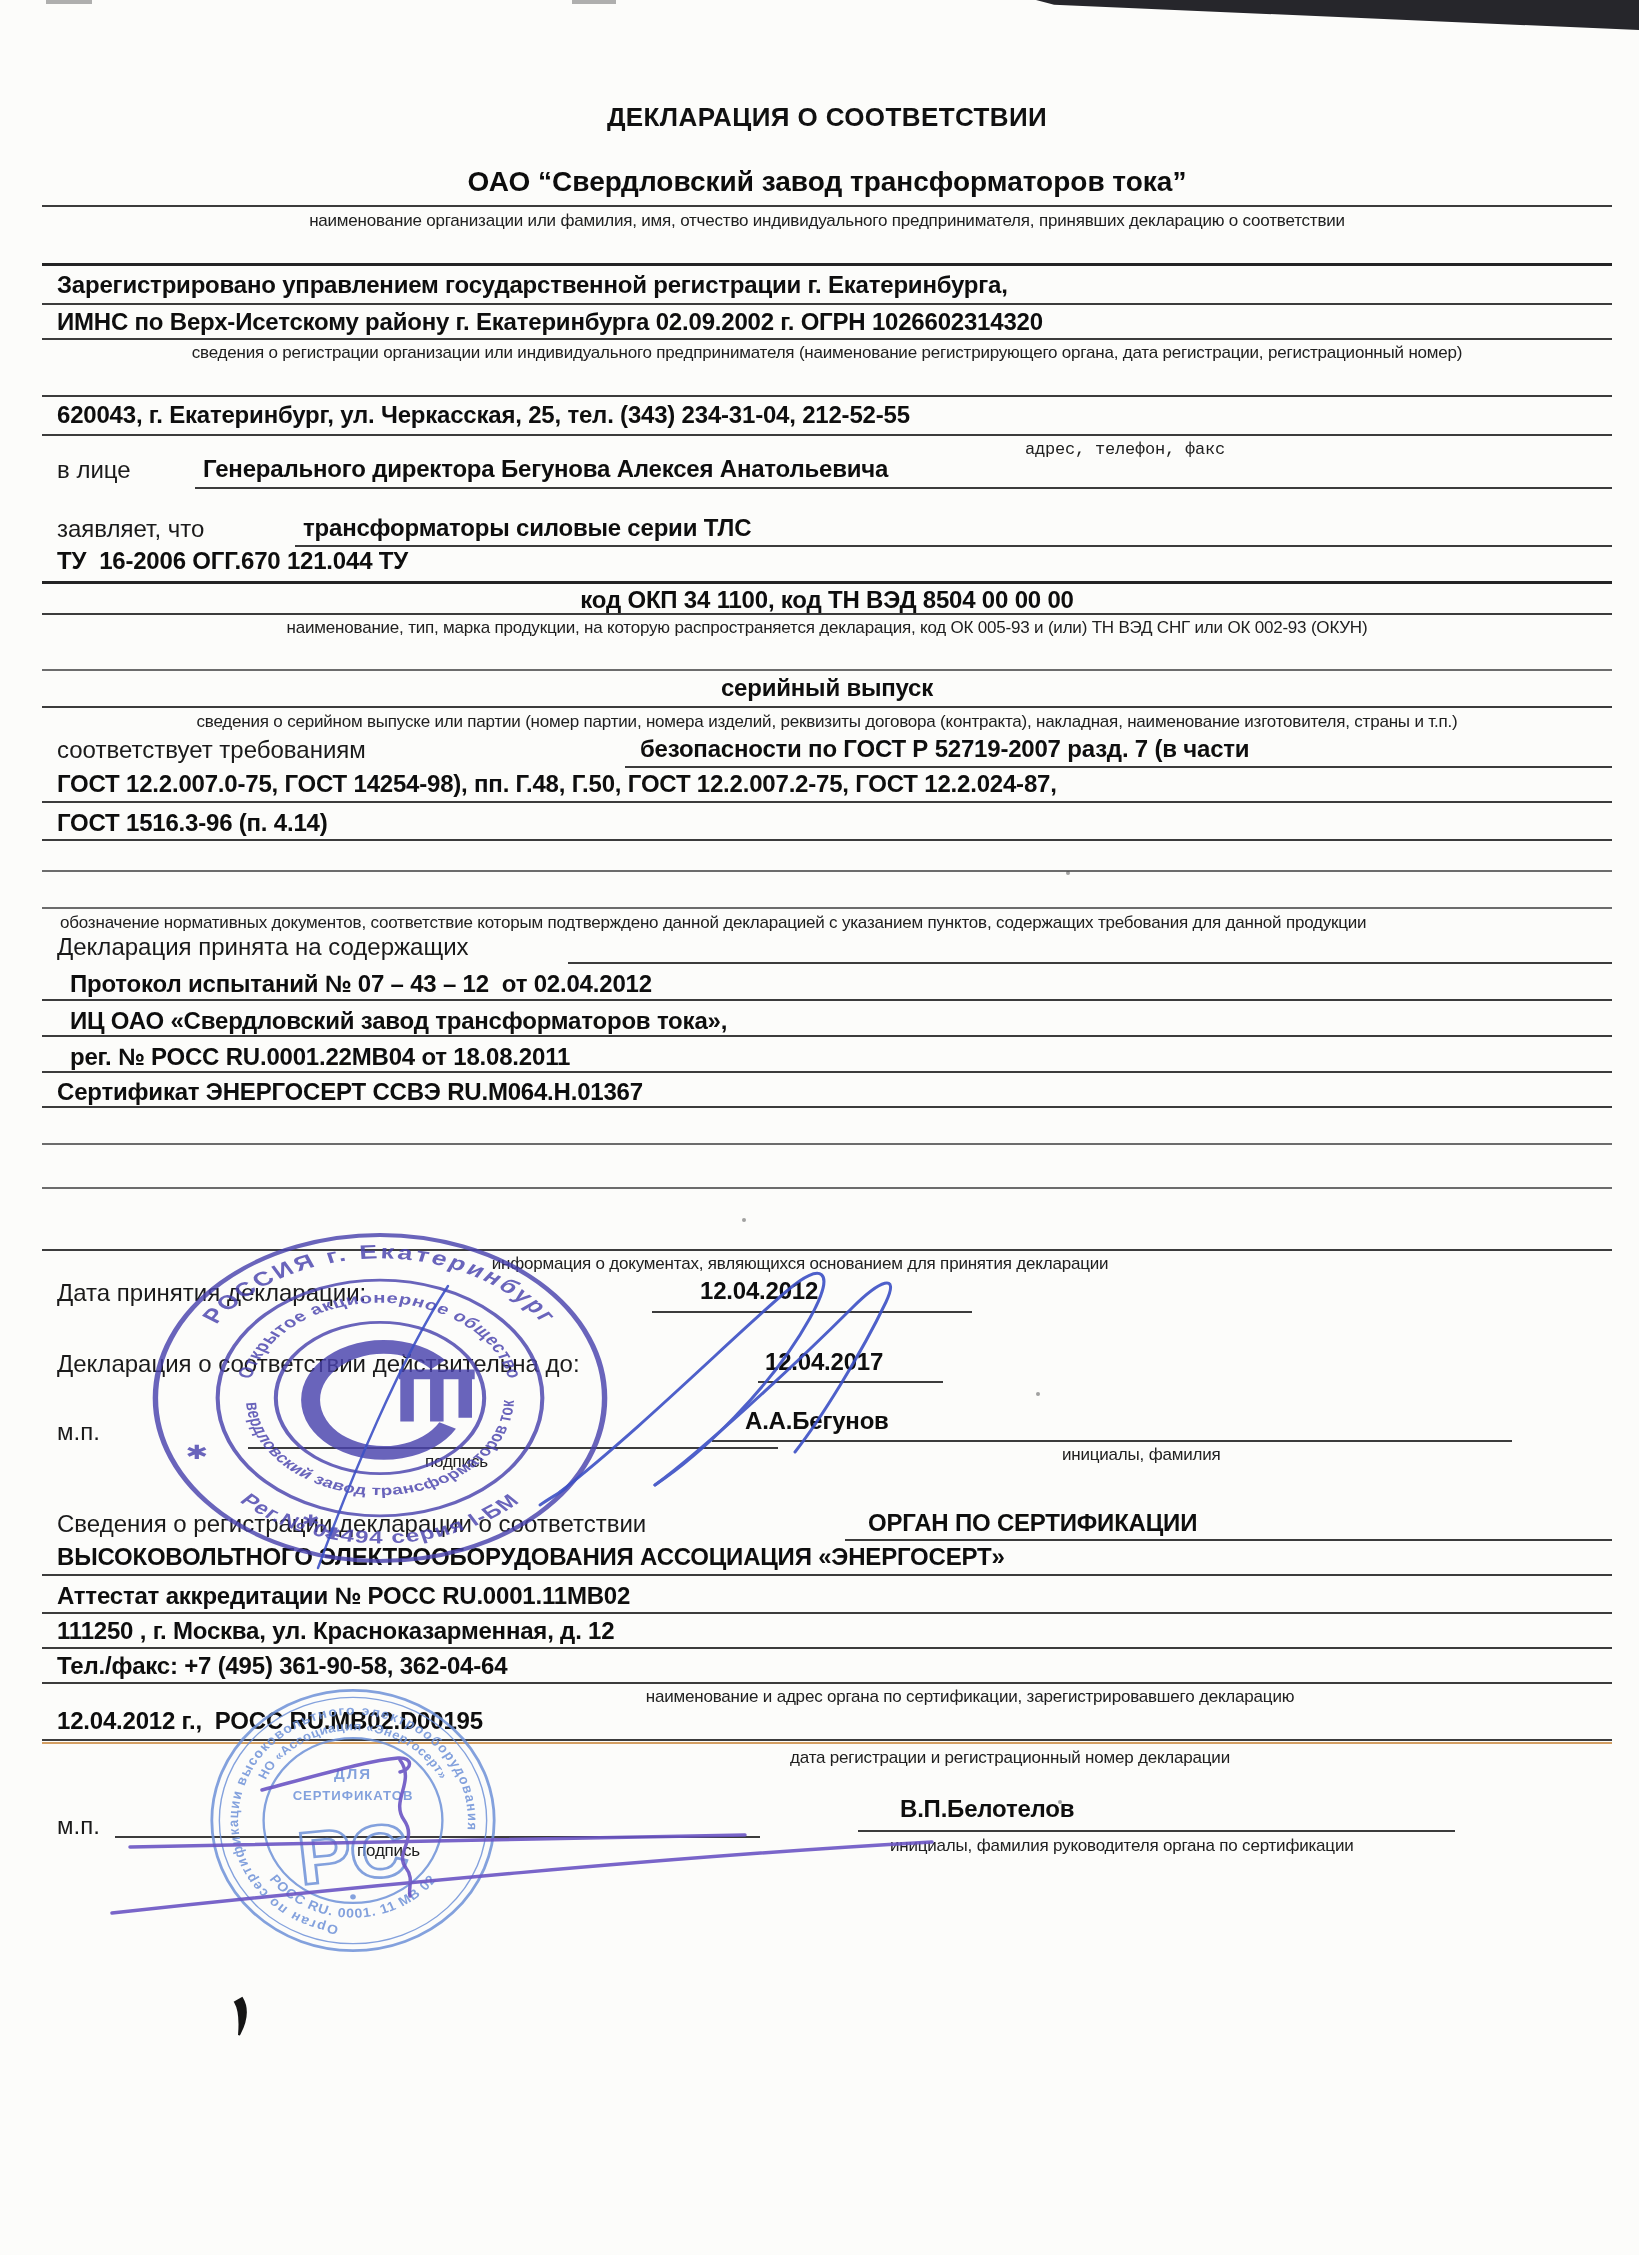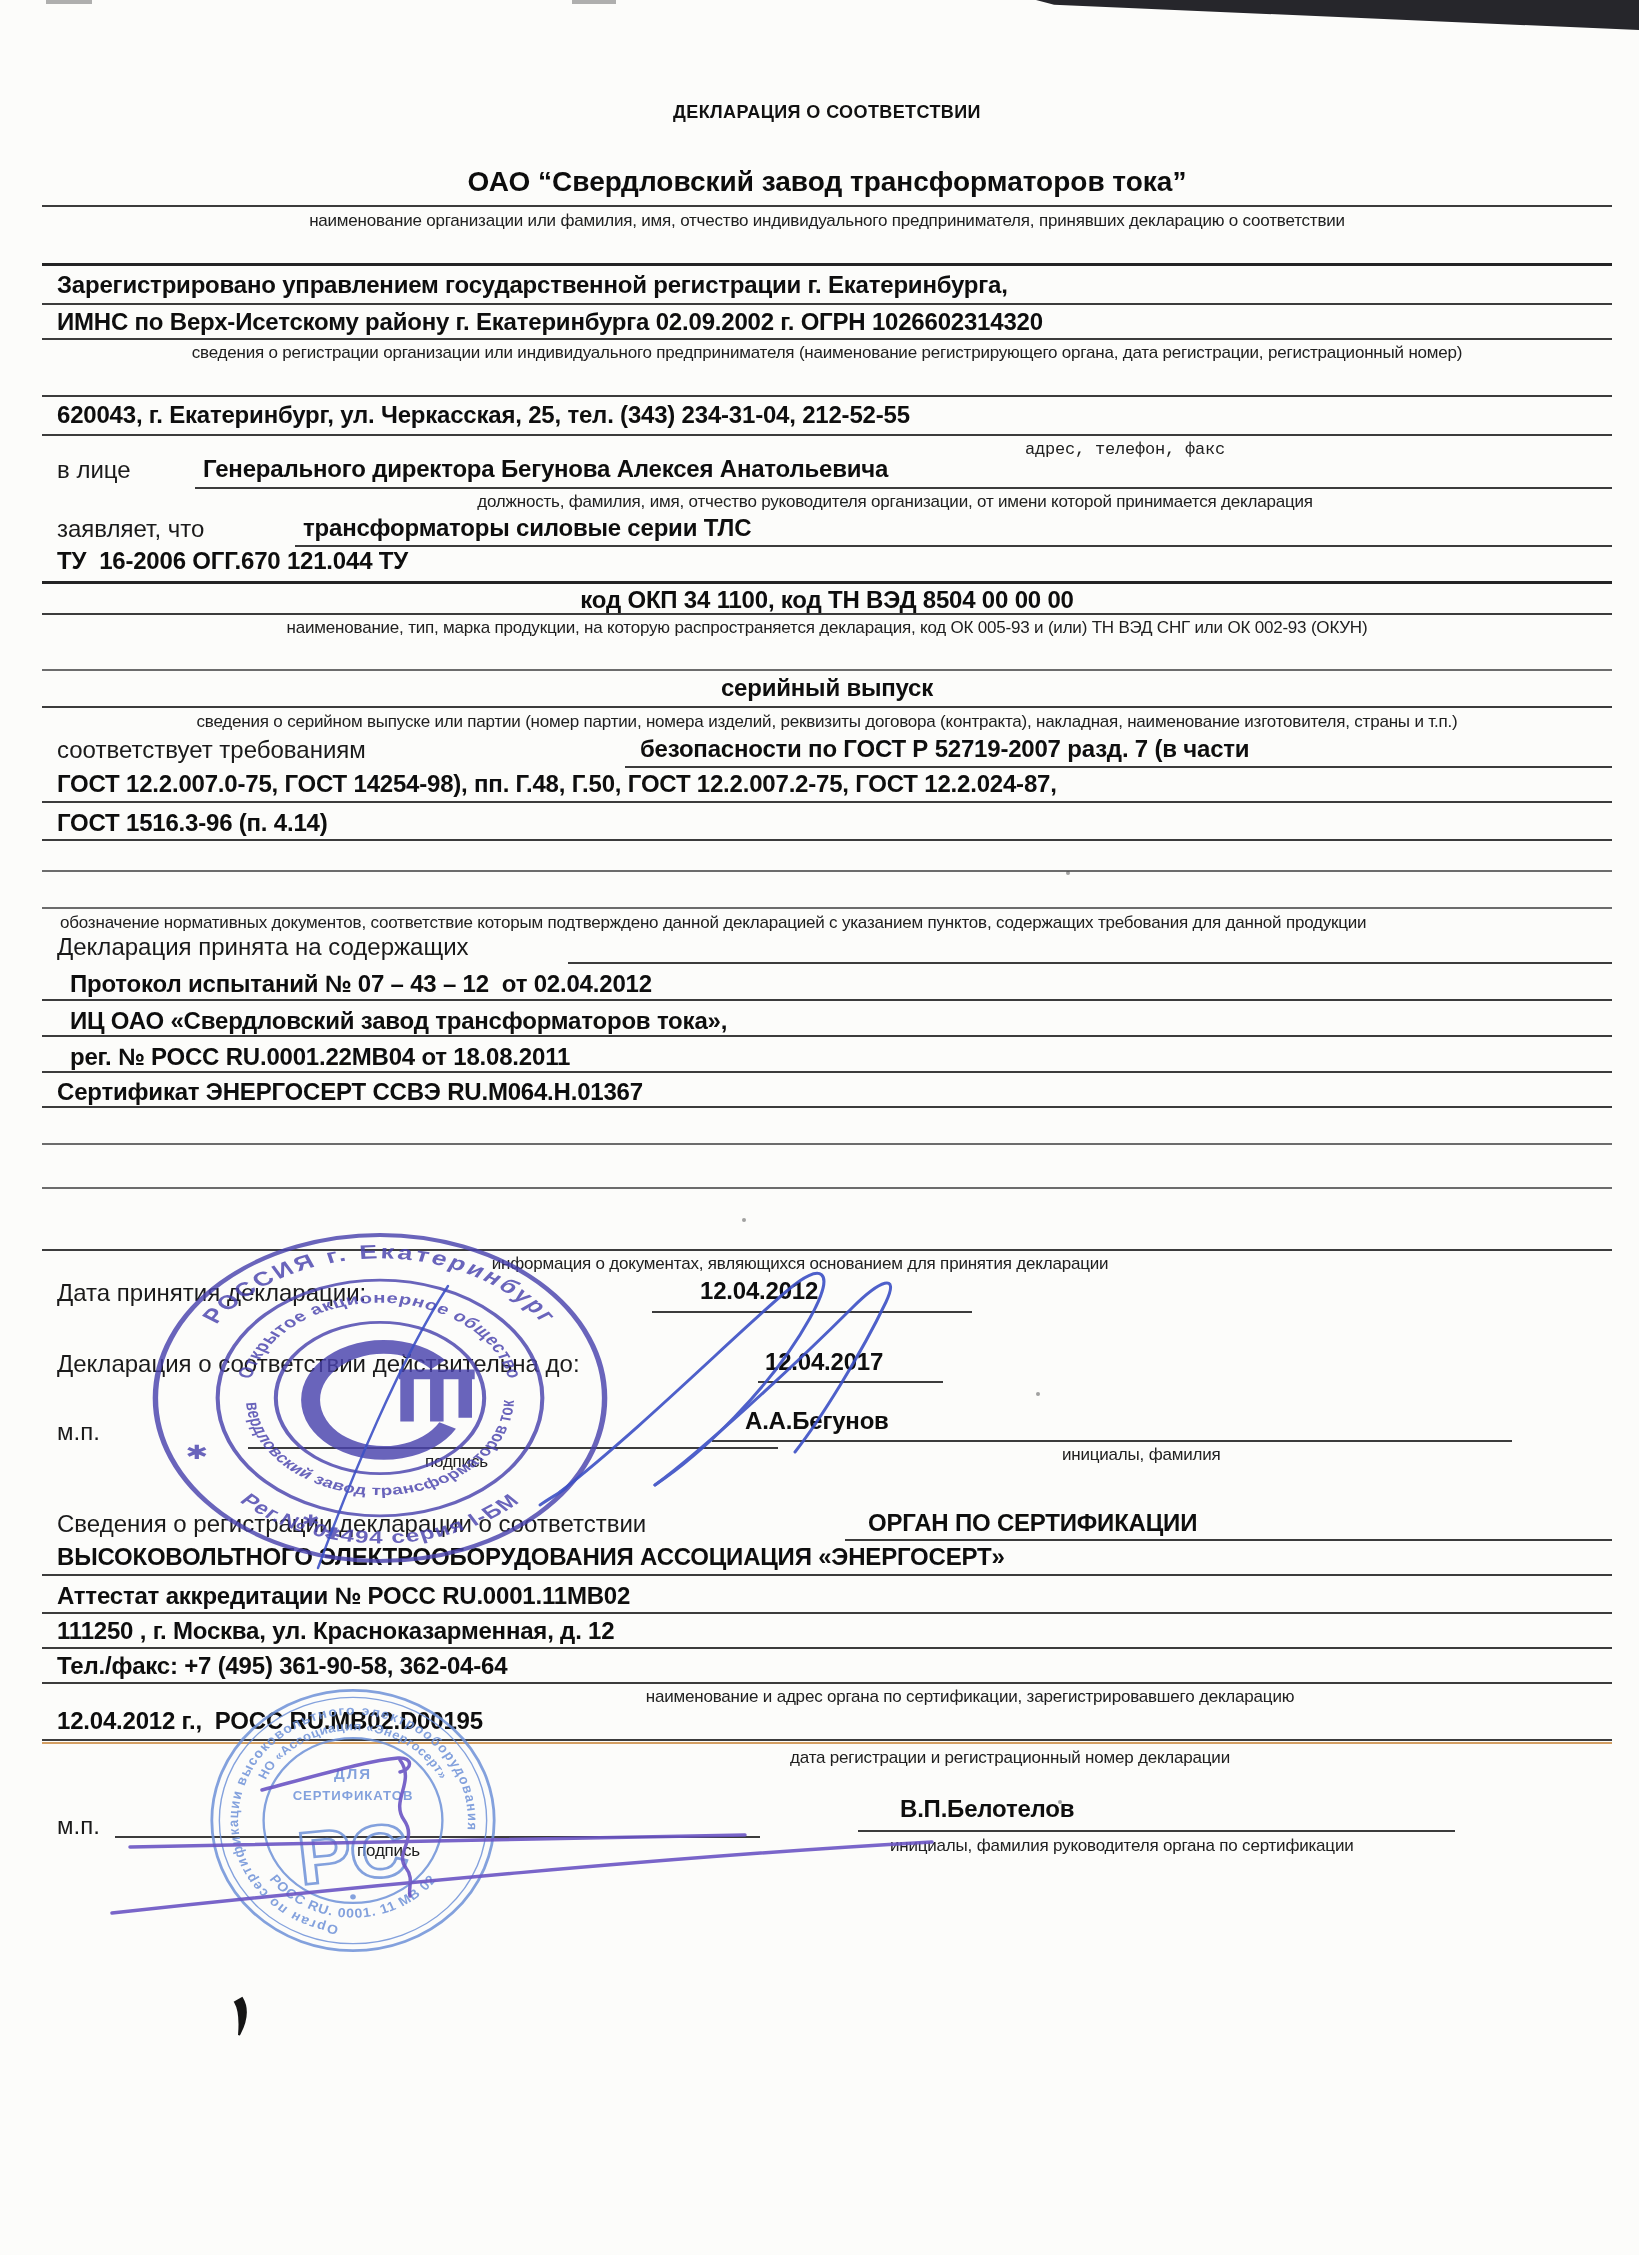--- a/index.html
+++ b/index.html
@@ -6,21 +6,21 @@
   .page{
     position:relative;width:1639px;height:2255px;margin:0 auto;
     background:#fcfcfa;overflow:hidden;
     font-family:"Liberation Sans","DejaVu Sans",sans-serif;
     color:#161616;
   }
   .abs{position:absolute;white-space:pre;}
   .r{font-size:24px;font-weight:400;color:#1a1a1a;}
   .b{font-size:24px;font-weight:700;color:#0e0e0e;letter-spacing:-0.2px;}
   .cap{font-size:17px;font-weight:400;color:#202020;letter-spacing:-0.2px;white-space:pre;}
-  .title{font-size:18px;font-weight:700;letter-spacing:0.4px;color:#111;}
+  .title{font-size:26px;font-weight:700;letter-spacing:0.4px;color:#111;}
   .org{font-size:28px;font-weight:700;color:#0d0d0d;}
   .rule{position:absolute;height:2px;background:#3c3c3c;}
   .rule.thick{height:3px;background:#242424;}
   .rule.soft{opacity:.75;}
   .center{text-align:center;}
   .speck{position:absolute;width:4px;height:4px;border-radius:50%;background:#555;opacity:.55;}
   .artifact-wedge{
     position:absolute;left:1036px;top:0;width:603px;height:30px;background:#26262b;
     clip-path:polygon(0 0,100% 0,100% 100%,3% 16%);
   }
@@ -56,21 +56,20 @@
   <div class="abs cap center" style="left:42px;top:343px;width:1570px;">сведения о регистрации организации или индивидуального предпринимателя (наименование регистрирующего органа, дата регистрации, регистрационный номер)</div>
 
   <div class="rule" style="left:42px;top:395px;width:1570px;"></div>
   <div class="abs b" style="left:57px;top:401px;">620043, г. Екатеринбург, ул. Черкасская, 25, тел. (343) 234-31-04, 212-52-55</div>
   <div class="rule" style="left:42px;top:434px;width:1570px;"></div>
   <div class="abs cap center" style="left:900px;top:440px;width:450px;font-family:Liberation Mono, monospace;">адрес, телефон, факс</div>
 
   <div class="abs r" style="left:57px;top:456px;">в лице</div>
   <div class="abs b" style="left:203px;top:455px;">Генерального директора Бегунова Алексея Анатольевича</div>
   <div class="rule" style="left:195px;top:487px;width:1417px;"></div>
-  <div class="abs cap center" style="left:380px;top:492px;width:1030px;">должность, фамилия, имя, отчество руководителя организации, от имени которой принимается декларация</div>
 
   <div class="abs r" style="left:57px;top:515px;">заявляет, что</div>
   <div class="abs b" style="left:303px;top:514px;">трансформаторы силовые серии ТЛС</div>
   <div class="rule" style="left:295px;top:545px;width:1317px;"></div>
   <div class="abs b" style="left:57px;top:547px;">ТУ  16-2006 ОГГ.670 121.044 ТУ</div>
   <div class="rule thick" style="left:42px;top:581px;width:1570px;"></div>
   <div class="abs b center" style="left:42px;top:586px;width:1570px;">код ОКП 34 1100, код ТН ВЭД 8504 00 00 00</div>
   <div class="rule" style="left:42px;top:613px;width:1570px;"></div>
   <div class="abs cap center" style="left:42px;top:618px;width:1570px;">наименование, тип, марка продукции, на которую распространяется декларация, код ОК 005-93 и (или) ТН ВЭД СНГ или ОК 002-93 (ОКУН)</div>
 

